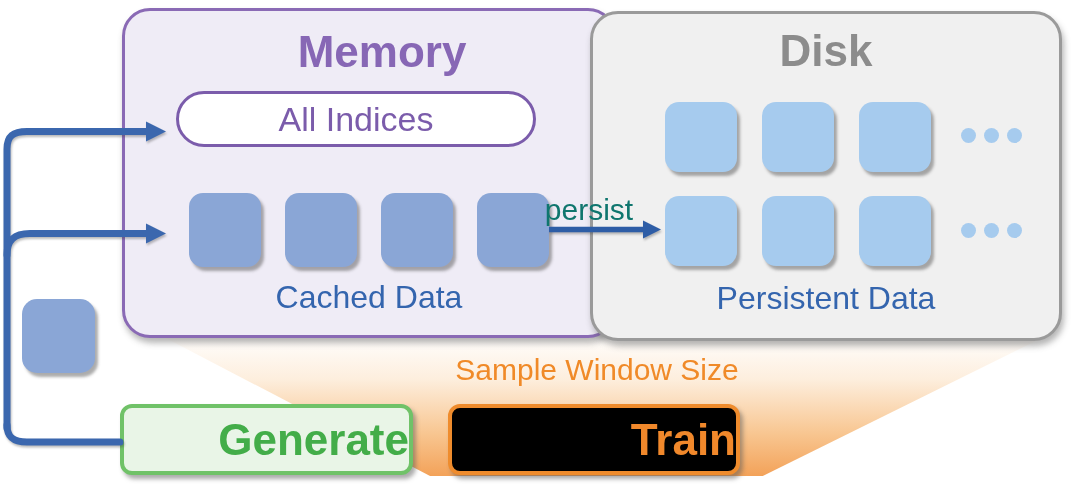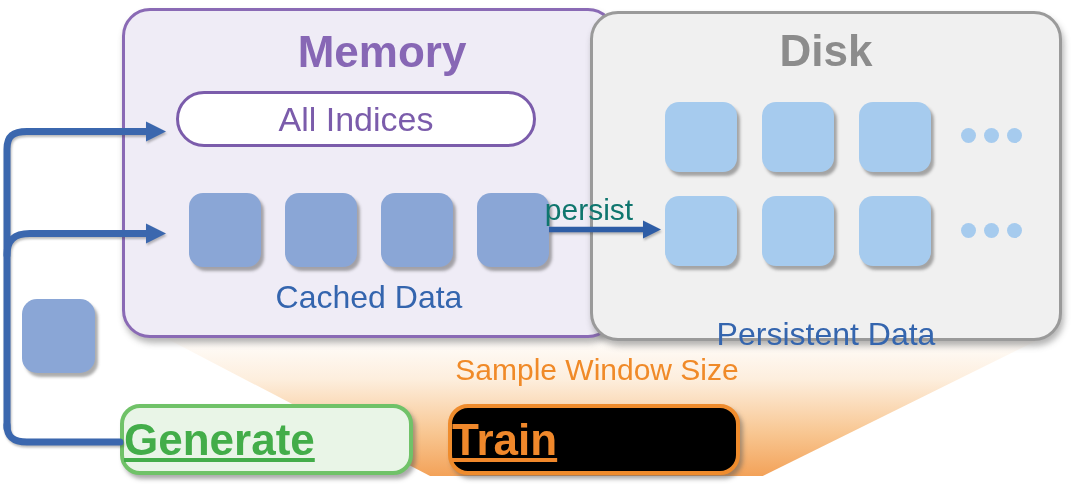--- a/index.html
+++ b/index.html
@@ -54,44 +54,43 @@
   .disk-row.r1{top:88px;}
   .disk-row.r2{top:182px;}
   .dots{position:absolute;left:368px;display:flex;gap:8px;align-items:center;}
   .dots.r1{top:114px;}
   .dots.r2{top:209px;}
   .dot{width:15px;height:15px;border-radius:50%;background:#a6cbee;}
   .caption{
     position:absolute;left:0;top:268px;width:100%;text-align:center;
     font-size:32px;color:#3465ae;
   }
-  .disk-box .caption{top:266px;box-sizing:border-box;margin-top:36px;}
+  .disk-box .caption{top:266px;box-sizing:border-box;}
   
   .persist-label{
     position:absolute;left:489px;top:193px;width:200px;text-align:center;
     font-size:30px;color:#0f766e;z-index:6;
   }
   
   .connector{
     position:absolute;left:0;top:0;z-index:5;pointer-events:none;
     filter:drop-shadow(1px 2px 1px rgba(60,60,60,0.35));
   }
   
   .lone-square{
     position:absolute;left:22px;top:299px;width:73px;height:74px;
     background:#8aa6d6;border-radius:15px;z-index:2;
     box-shadow:3px 4px 3px rgba(70,70,70,0.45);
   }
   
   .action-btn{
-    position:absolute;top:404px;height:63px;border-radius:20px;
-    display:flex;align-items:center;justify-content:flex-start;
+    position:absolute;top:404px;height:63px;border-radius:12px;
+    display:flex;align-items:center;justify-content:flex-end;
     font-size:44px;font-weight:bold;z-index:3;
     box-shadow:3px 4px 4px rgba(90,90,90,0.5);
-    text-decoration:underline;
   }
   .generate-btn{
     left:120px;width:285px;
     background:#e9f5e7;border:4px solid #70c268;color:#43ad49;
   }
   .train-btn{
     left:448px;width:284px;
     background:#000000;border:4px solid #ef8c2d;color:#f0882b;
   }
 </style>

